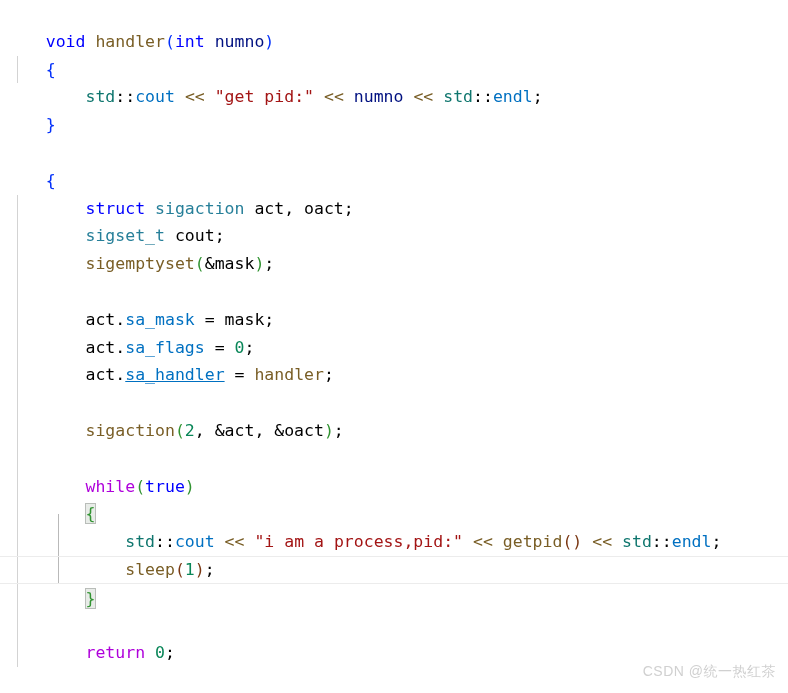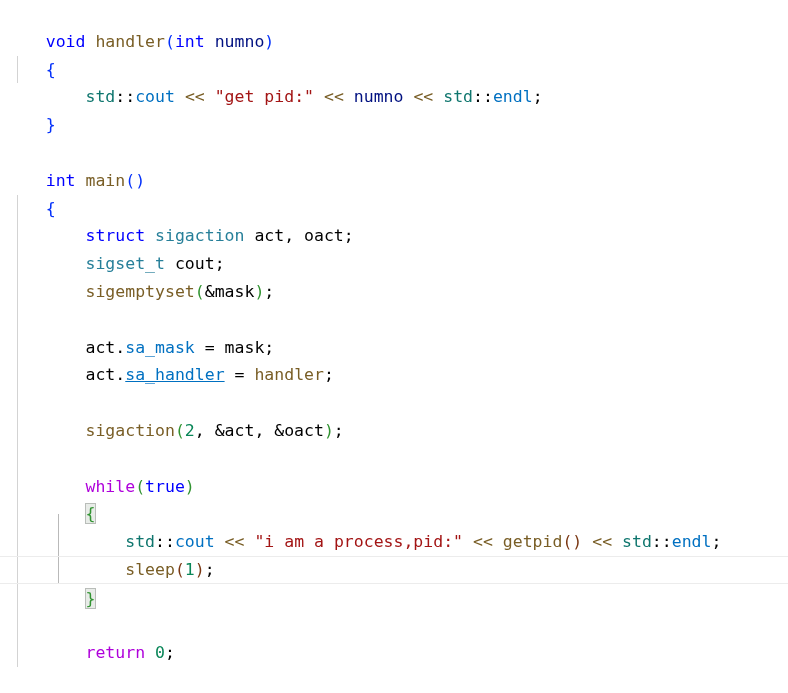--- a/index.html
+++ b/index.html
@@ -109,23 +109,20 @@
   <div class="line">
     <span>    </span><span class="ns">std</span><span class="plain">::</span><span class="member">cout</span><span> </span><span class="shift">&lt;&lt;</span><span> </span><span class="str">"get pid:"</span><span> </span><span class="shift">&lt;&lt;</span><span> </span><span class="var">numno</span><span> </span><span class="shift">&lt;&lt;</span><span> </span><span class="ns">std</span><span class="plain">::</span><span class="member">endl</span><span class="plain">;</span>
   </div>
 
   <div class="line">
     <span class="paren0">}</span>
   </div>
 
   <div class="line"></div>
 
-  <div class="line">
-    <span class="kw">int</span><span> </span><span class="fn">main</span><span class="paren0">(</span><span class="paren0">)</span>
-  </div>
 
   <div class="line">
     <span class="paren0">{</span>
   </div>
 
   <div class="line">
     <span>    </span><span class="kw">struct</span><span> </span><span class="type">sigaction</span><span class="plain"> act, oact;</span>
   </div>
 
   <div class="line">
@@ -135,20 +132,23 @@
   <div class="line">
     <span>    </span><span class="fn">sigemptyset</span><span class="paren1">(</span><span class="plain">&amp;mask</span><span class="paren1">)</span><span class="plain">;</span>
   </div>
 
   <div class="line"></div>
 
   <div class="line">
     <span>    </span><span class="plain">act</span><span class="plain">.</span><span class="member">sa_mask</span><span class="plain"> = mask;</span>
   </div>
 
+  <div class="line">
+    <span>    </span><span class="plain">act</span><span class="plain">.</span><span class="member">sa_flags</span><span class="plain"> = </span><span class="num">0</span><span class="plain">;</span>
+  </div>
 
   <div class="line">
     <span>    </span><span class="plain">act</span><span class="plain">.</span><span class="memberU">sa_handler</span><span class="plain"> = </span><span class="fn">handler</span><span class="plain">;</span>
   </div>
 
   <div class="line"></div>
 
   <div class="line">
     <span>    </span><span class="fn">sigaction</span><span class="paren1">(</span><span class="num">2</span><span class="plain">, &amp;act, &amp;oact</span><span class="paren1">)</span><span class="plain">;</span>
   </div>
@@ -178,13 +178,14 @@
   <div class="line"></div>
 
   <div class="line">
     <span>    </span><span class="ctrl">return</span><span> </span><span class="num">0</span><span class="plain">;</span>
   </div>
 
   <div class="line">
     
   </div>
 
+  <div id="watermark">CSDN @统一热红茶</div>
 </div>
 
 </body></html>

